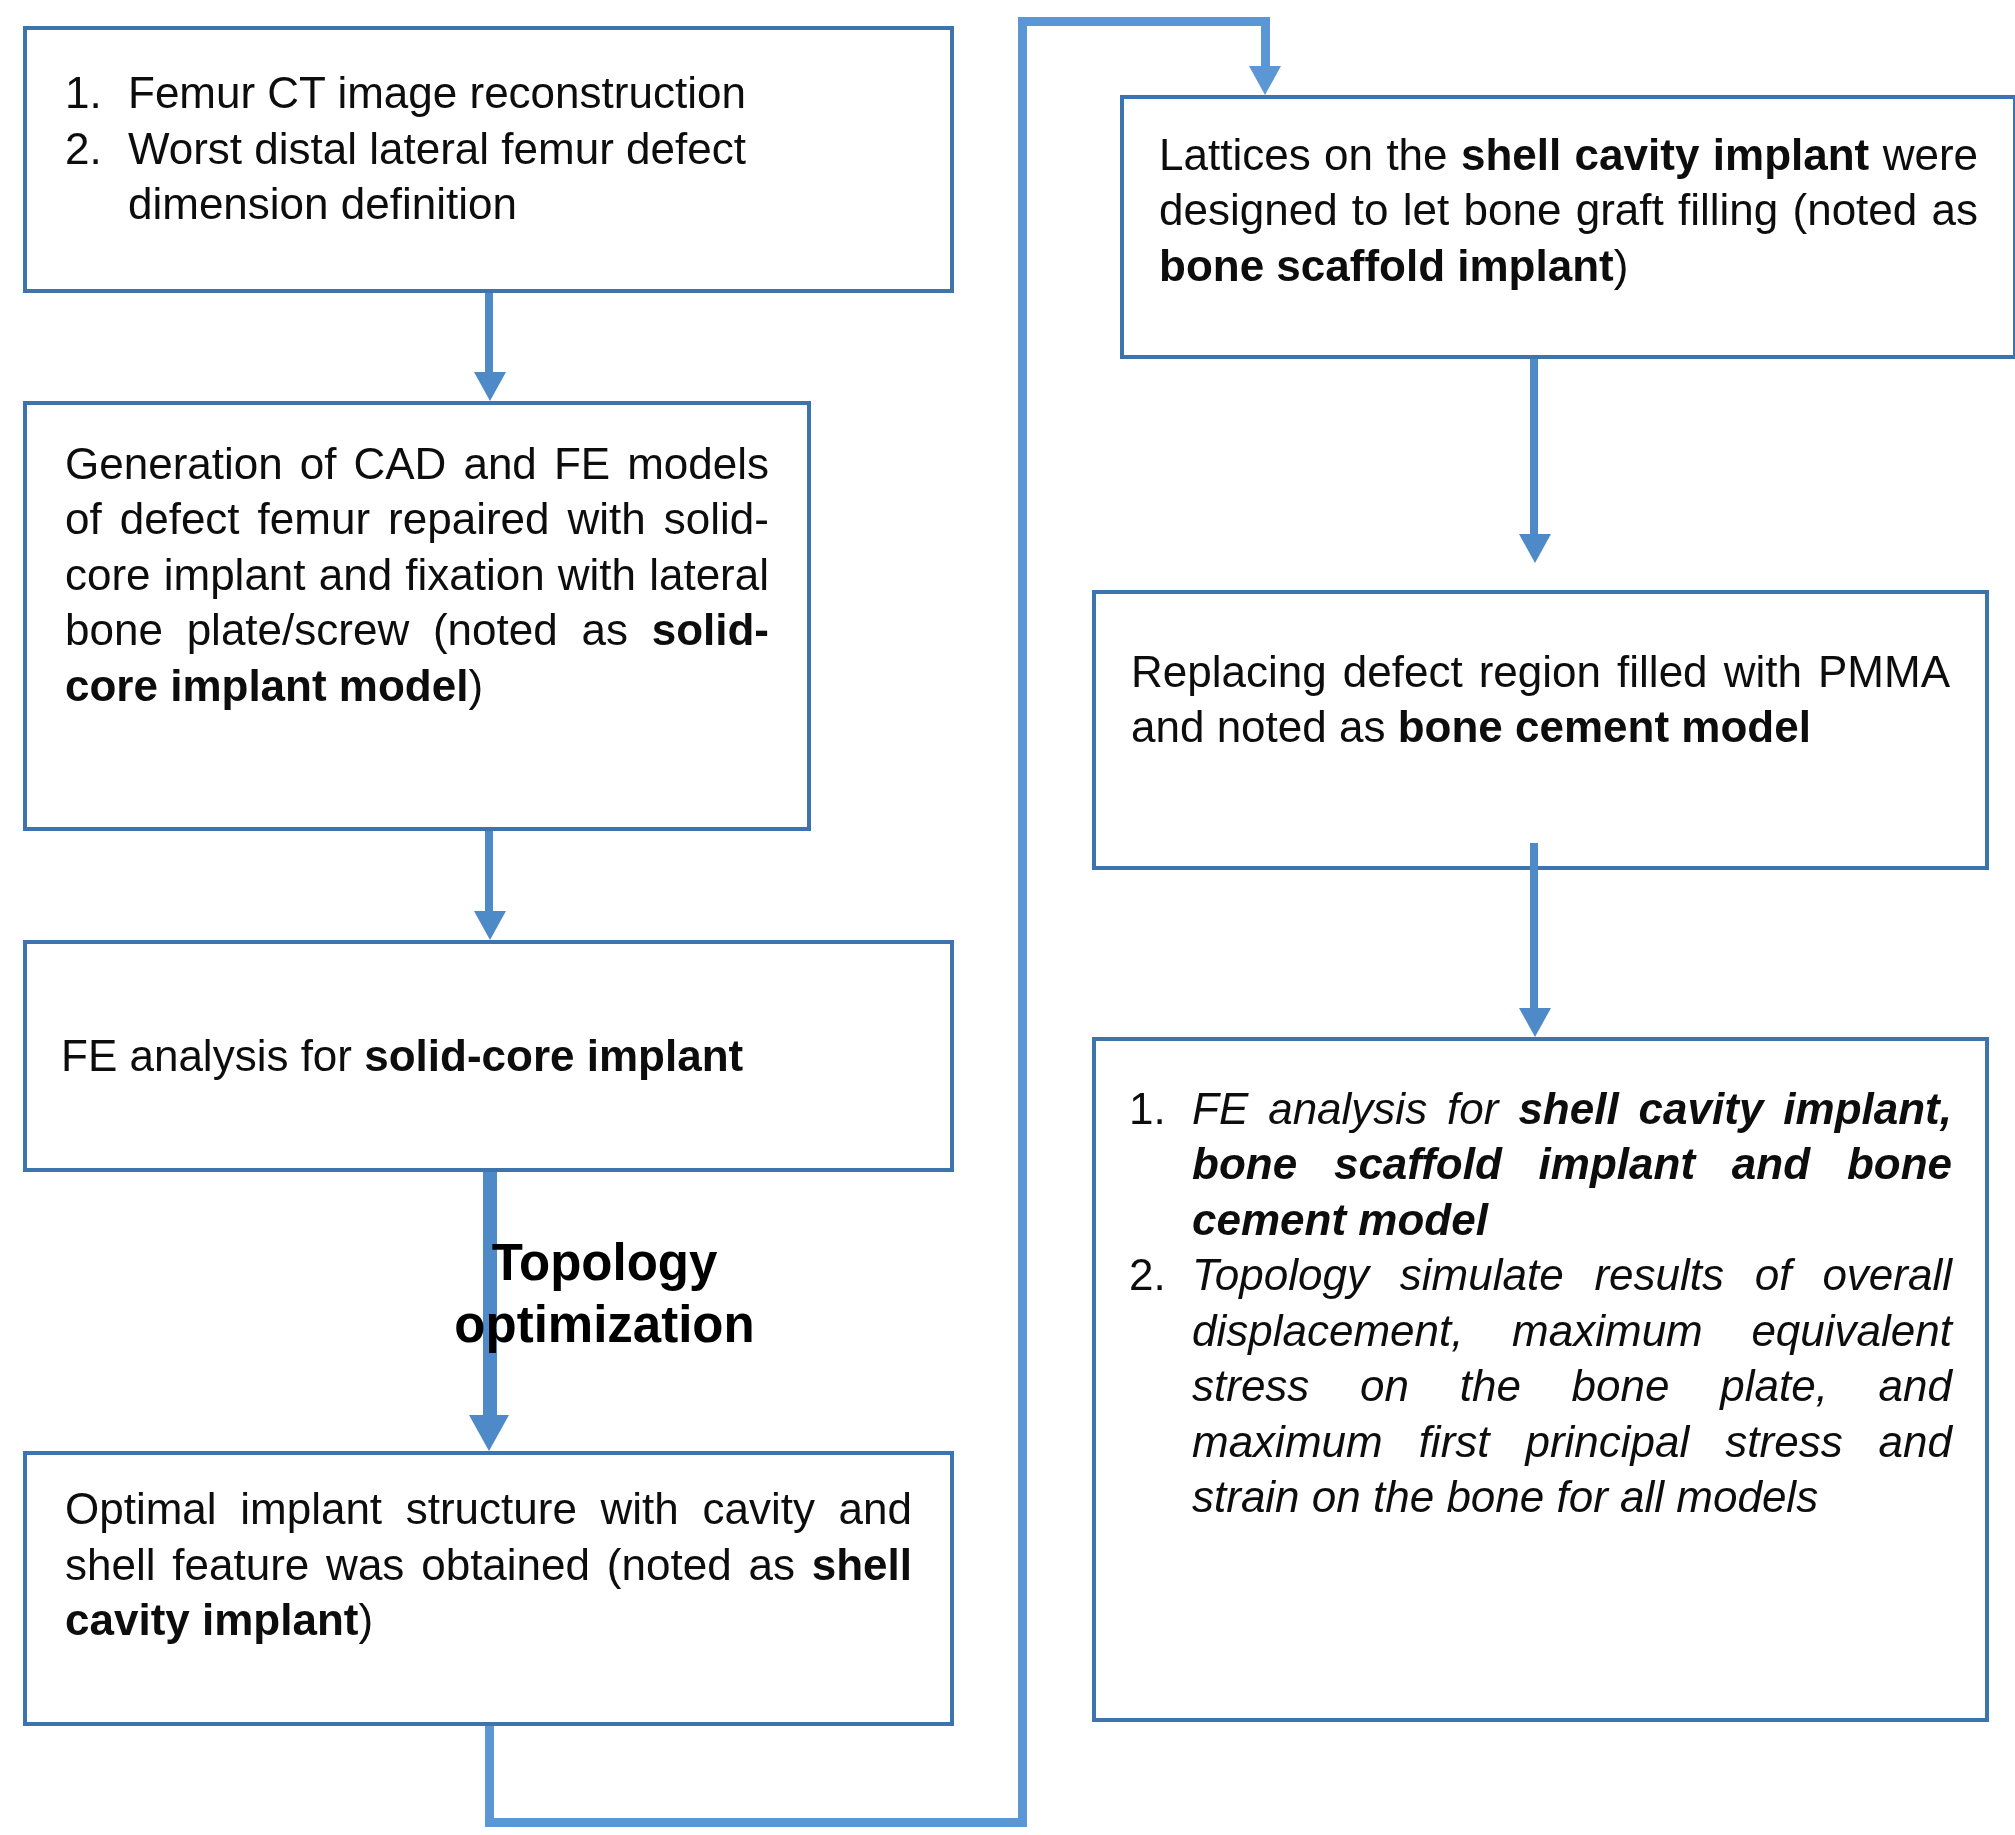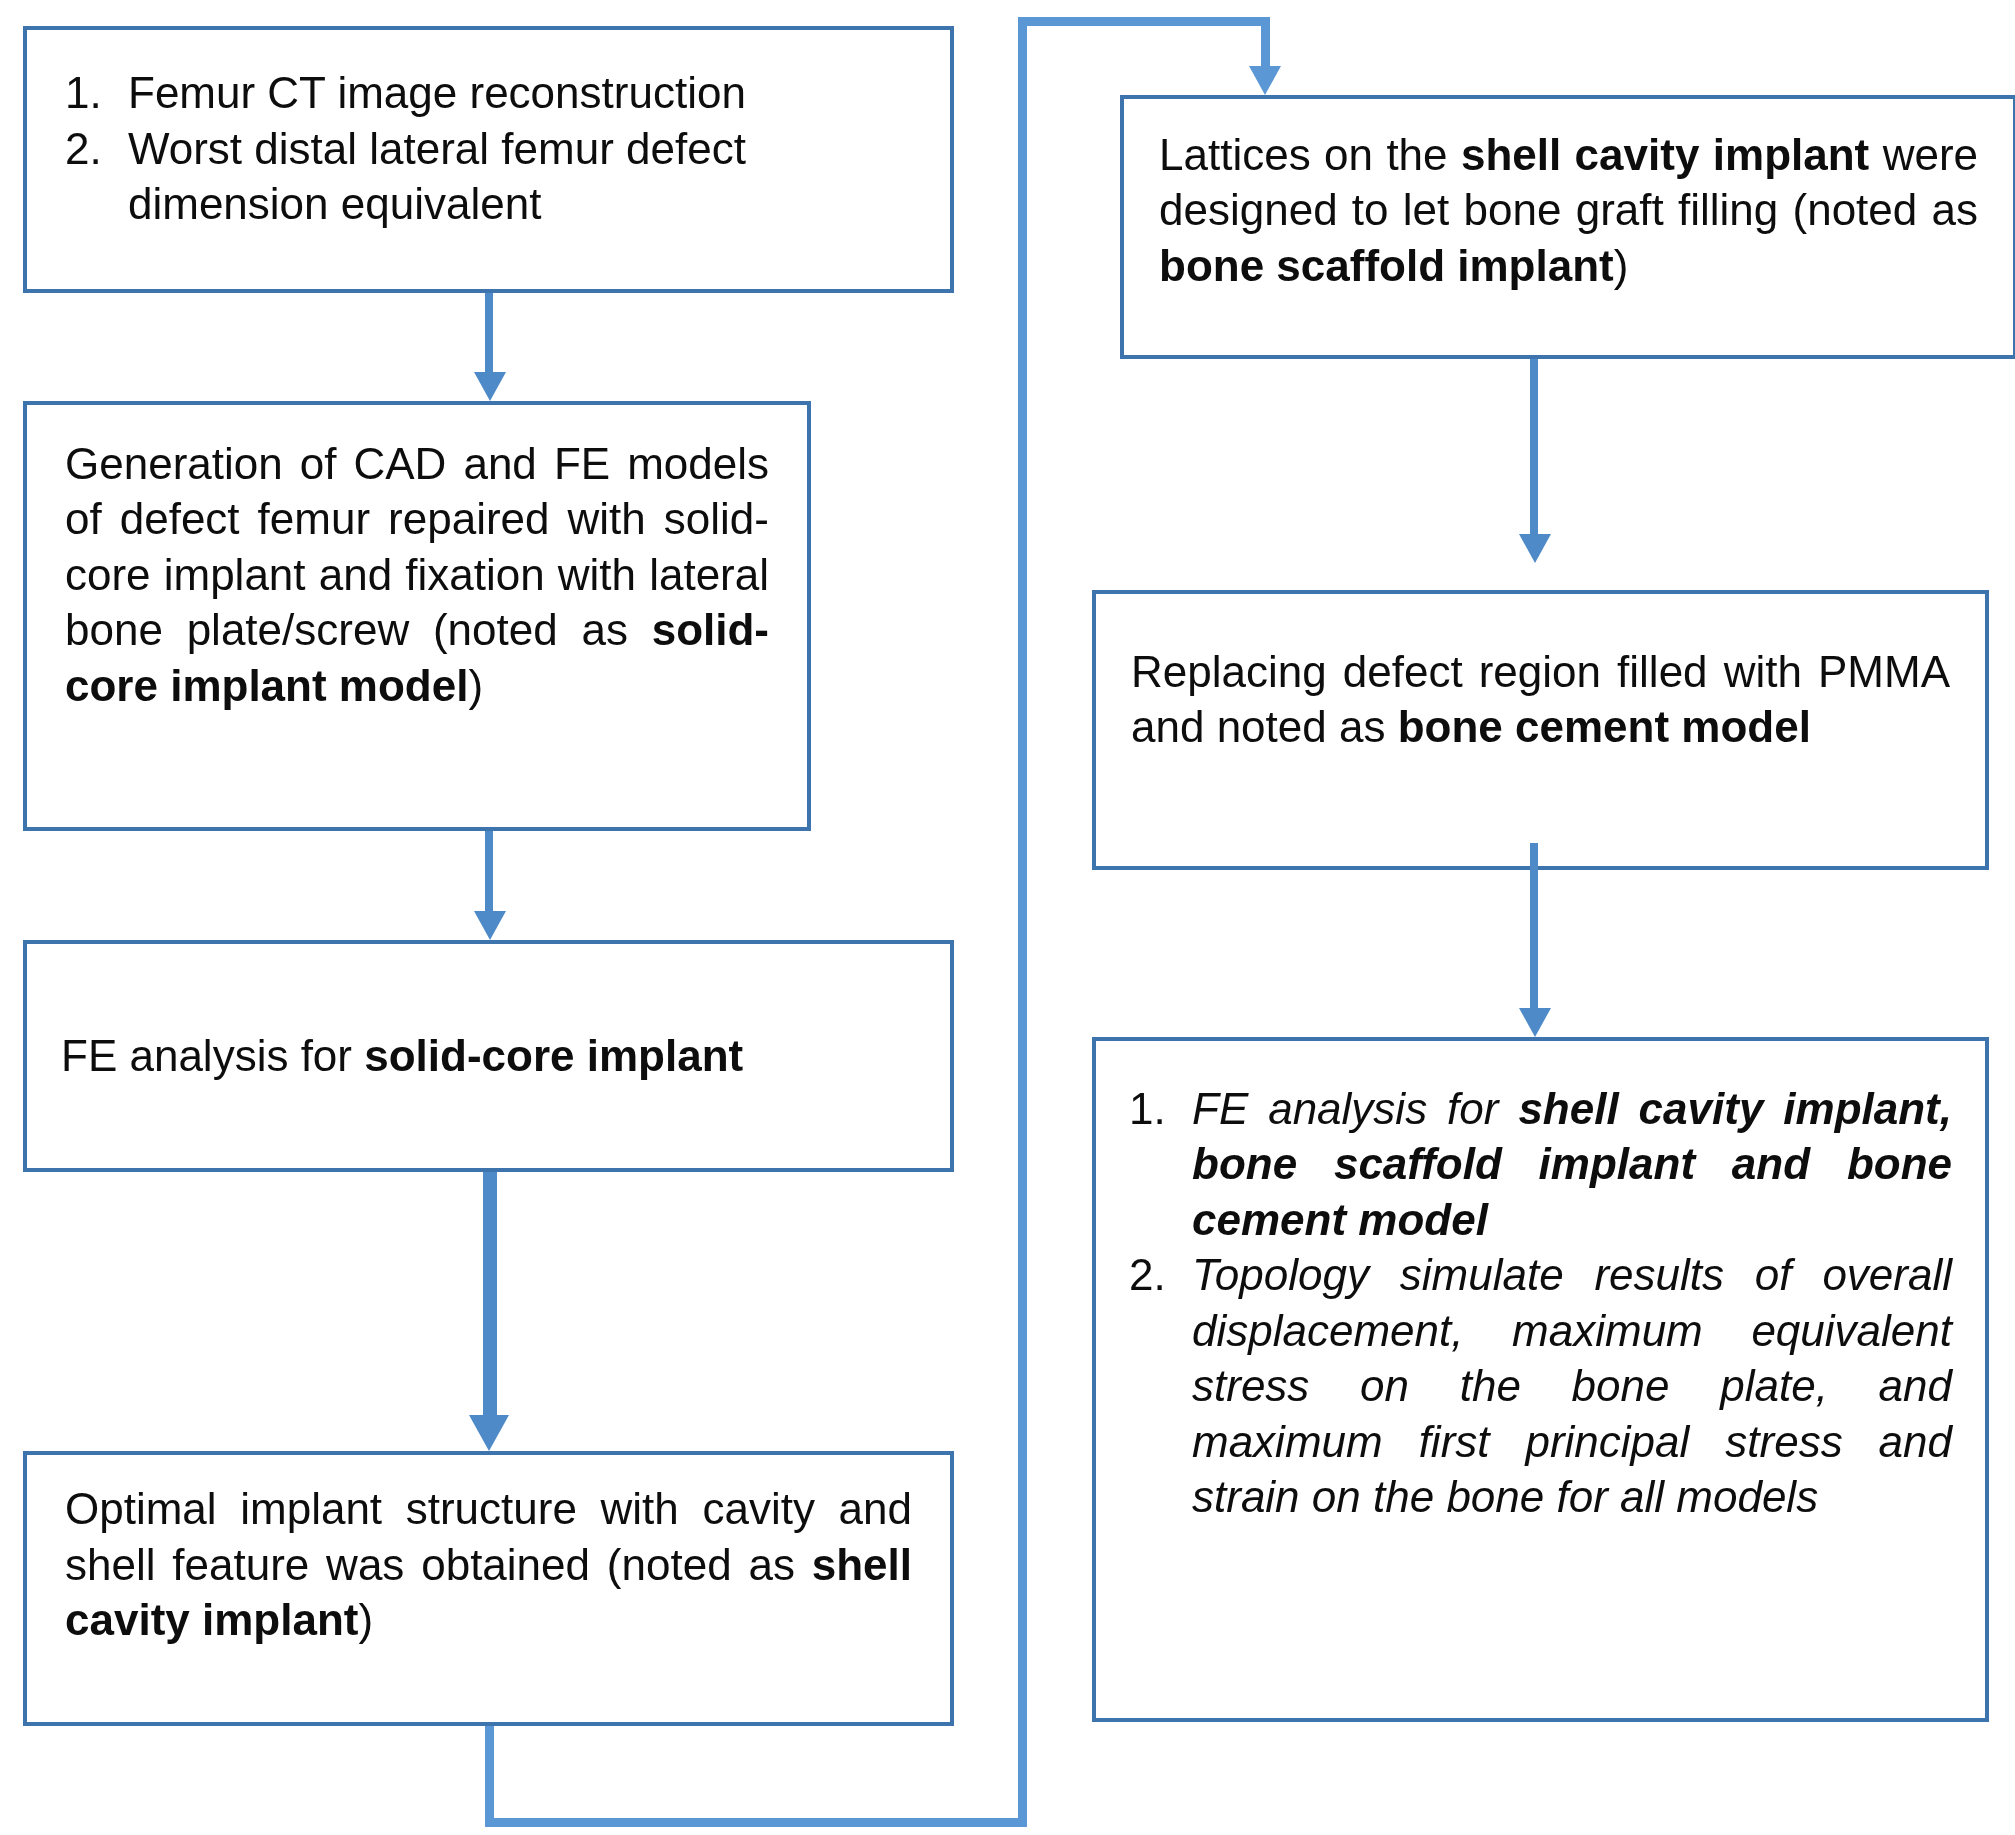--- a/index.html
+++ b/index.html
@@ -68,21 +68,21 @@
 <div class="canvas">
 
   <div class="box" id="box1">
     <div class="olist">
       <div class="li">
         <span class="num">1.</span>
         <span class="litext">Femur CT image reconstruction</span>
       </div>
       <div class="li">
         <span class="num">2.</span>
-        <span class="litext">Worst distal lateral femur defect dimension equivalent</span>
+        <span class="litext">Worst distal lateral femur defect dimension definition</span>
       </div>
     </div>
   </div>
 
   <div class="arrow" id="arrow1">
     <div class="shaft"></div>
     <div class="head"></div>
   </div>
 
   <div class="box" id="box2">
@@ -95,20 +95,21 @@
   </div>
 
   <div class="box" id="box3">
     <p>FE analysis for <b>solid-core implant</b></p>
   </div>
 
   <div class="arrow" id="arrow3">
     <div class="shaft"></div>
     <div class="head"></div>
   </div>
+  <div class="arrow-label">Topology optimization</div>
 
   <div class="box" id="box4">
     <p class="just">Optimal implant structure with cavity and shell feature was obtained (noted as <b>shell cavity implant</b>)</p>
   </div>
 
   <div class="cseg" id="conn-stub-bottom"></div>
   <div class="cseg" id="conn-bottom"></div>
   <div class="cseg" id="conn-vertical"></div>
   <div class="cseg" id="conn-top"></div>
   <div class="cseg" id="conn-stub-top"></div>

